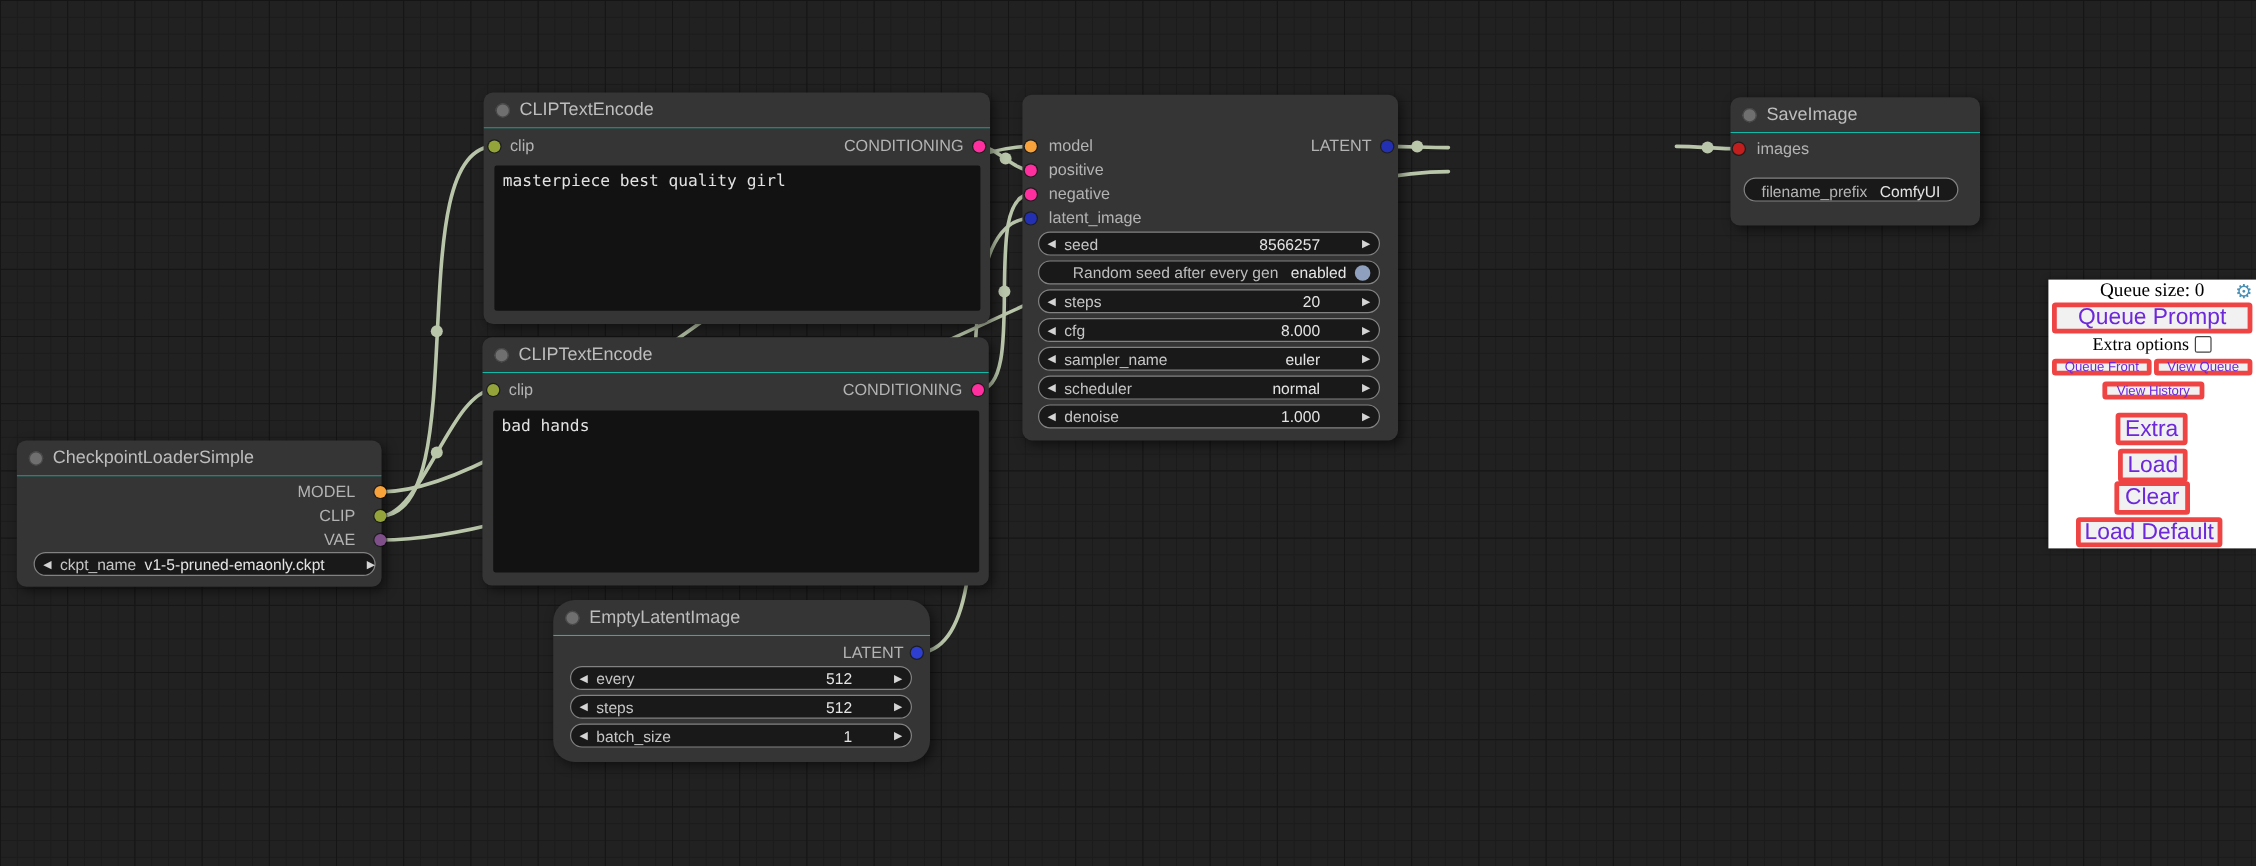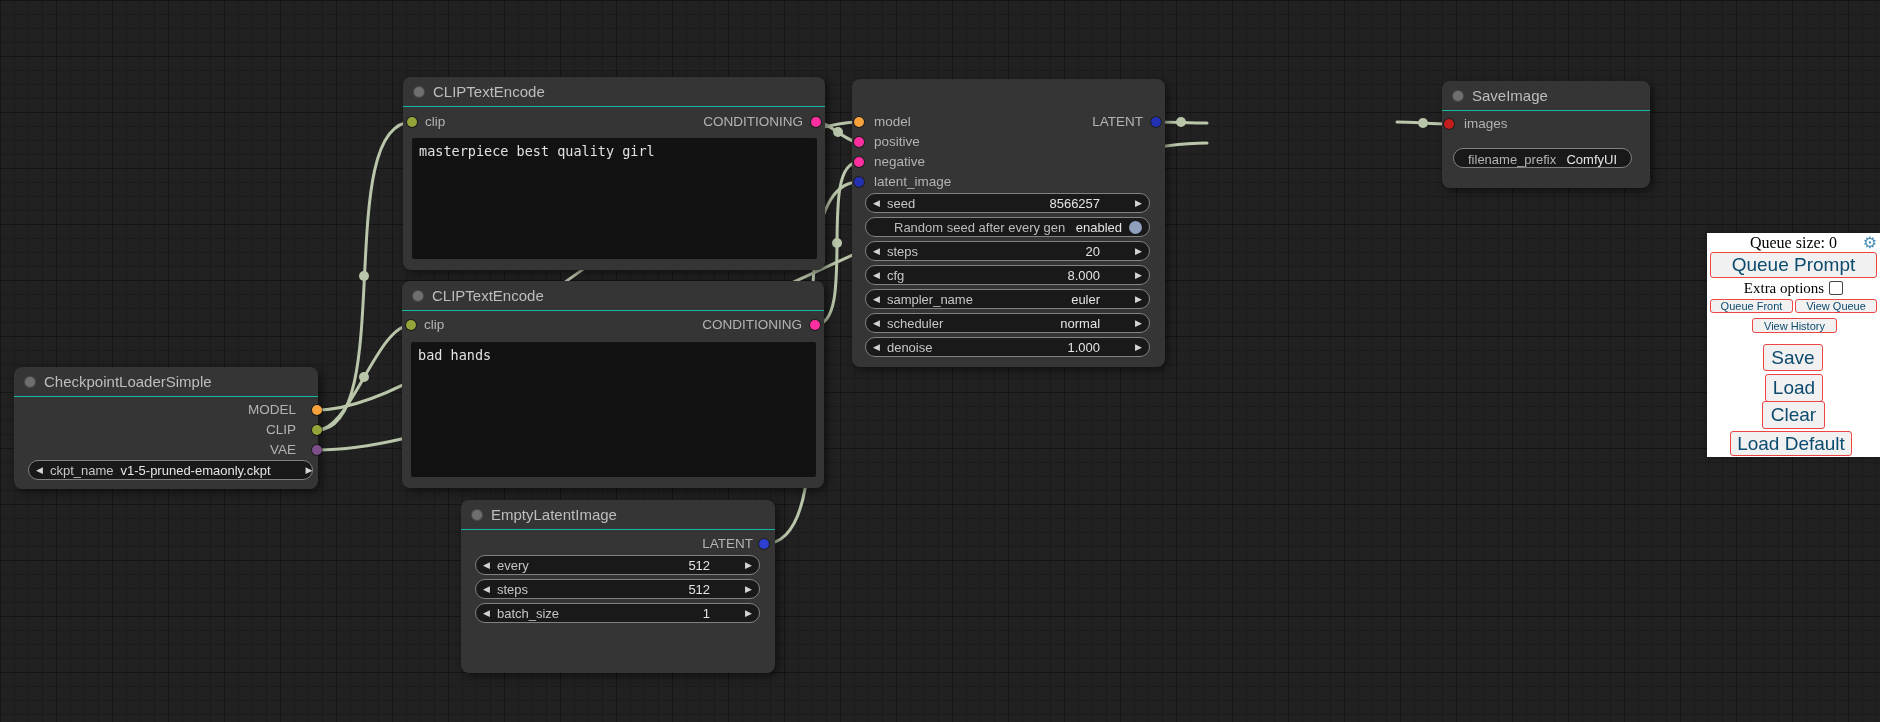--- a/index.html
+++ b/index.html
@@ -55,22 +55,22 @@
   }
   
   .qpanel{
     position:absolute;left:1707px;top:233px;width:173px;height:224px;z-index:3;
     background:#ffffff;color:#000;box-shadow:0 0 6px rgba(0,0,0,.4);
   }
   .q-serif{font-family:Liberation Serif, serif;}
   .qsize{position:absolute;top:1px;left:0;right:0;text-align:center;font-size:16px;}
   .qgear{position:absolute;top:0px;right:3px;font-size:16px;color:#4a90b5;cursor:pointer;}
   .qbtn{
-    position:absolute;box-sizing:border-box;background:#f1f1f1;border:1px solid #ef4444;
-    border-radius:3px;color:#0c4a6e;text-align:center;cursor:pointer;
+    position:absolute;box-sizing:border-box;background:#f1f1f1;border:4px solid #ef4444;
+    border-radius:3px;color:#6d28d9;text-align:center;cursor:pointer;
     font-family:"Liberation Sans",sans-serif;display:flex;align-items:center;justify-content:center;
     padding:0;
   }
   .qbtn.big{font-size:19px;}
   .qbtn.small{font-size:11px;}
   .qextra{position:absolute;top:47px;left:0;right:0;text-align:center;font-size:15px;}
   .qcheck{
     display:inline-block;width:12px;height:12px;border:1px solid #444;background:#fff;
     vertical-align:-2px;margin-left:5px;border-radius:2px;cursor:pointer;
   }
@@ -149,21 +149,21 @@
       <span class="slot-dot" style="background:#94a43a;"></span>
       <span>clip</span>
     </div>
     <div class="slot out" style="top:34px;">
       <span>CONDITIONING</span>
       <span class="slot-dot" style="background:#ff2fa0;"></span>
     </div>
     <textarea class="prompt" style="left: 9px; top: 61px; width: 405px; height: 135px;">bad hands</textarea>
   </div>
 
-  <div class="node" style="left:461px;top:500px;width:314px;height:173px;">
+  <div class="node" style="left:461px;top:500px;width:314px;height:135px;border-radius:18px;">
     <div class="node-header">
       <span class="title-dot"></span>
       <span>EmptyLatentImage</span>
     </div>
     <div class="slot out" style="top:34px;">
       <span>LATENT</span>
       <span class="slot-dot" style="background:#2e3fd0;right:6px;"></span>
     </div>
     <div class="pill" style="left:14px;top:55px;width:285px;">
       <span class="arr">◀</span>
@@ -269,19 +269,19 @@
   <div class="qpanel">
     <div class="qsize q-serif">Queue size: 0</div>
     <div class="qgear">⚙</div>
     <button class="qbtn big" style="left:3px;top:19px;width:167px;height:26px;">Queue Prompt</button>
     <div class="qextra q-serif">
       <span>Extra options</span><span class="qcheck"></span>
     </div>
     <button class="qbtn small" style="left:3px;top:66px;width:83px;height:14px;">Queue Front</button>
     <button class="qbtn small" style="left:88px;top:66px;width:82px;height:14px;">View Queue</button>
     <button class="qbtn small" style="left:45px;top:85px;width:85px;height:15px;">View History</button>
-    <button class="qbtn big" style="left:56px;top:111px;width:60px;height:27px;">Save</button>
+    <button class="qbtn big" style="left:56px;top:111px;width:60px;height:27px;">Extra</button>
     <button class="qbtn big" style="left:58px;top:141px;width:58px;height:28px;">Load</button>
     <button class="qbtn big" style="left:55px;top:168px;width:63px;height:28px;">Clear</button>
     <button class="qbtn big" style="left:23px;top:198px;width:122px;height:25px;">Load Default</button>
   </div>
 
 </div>
 
 </body></html>

